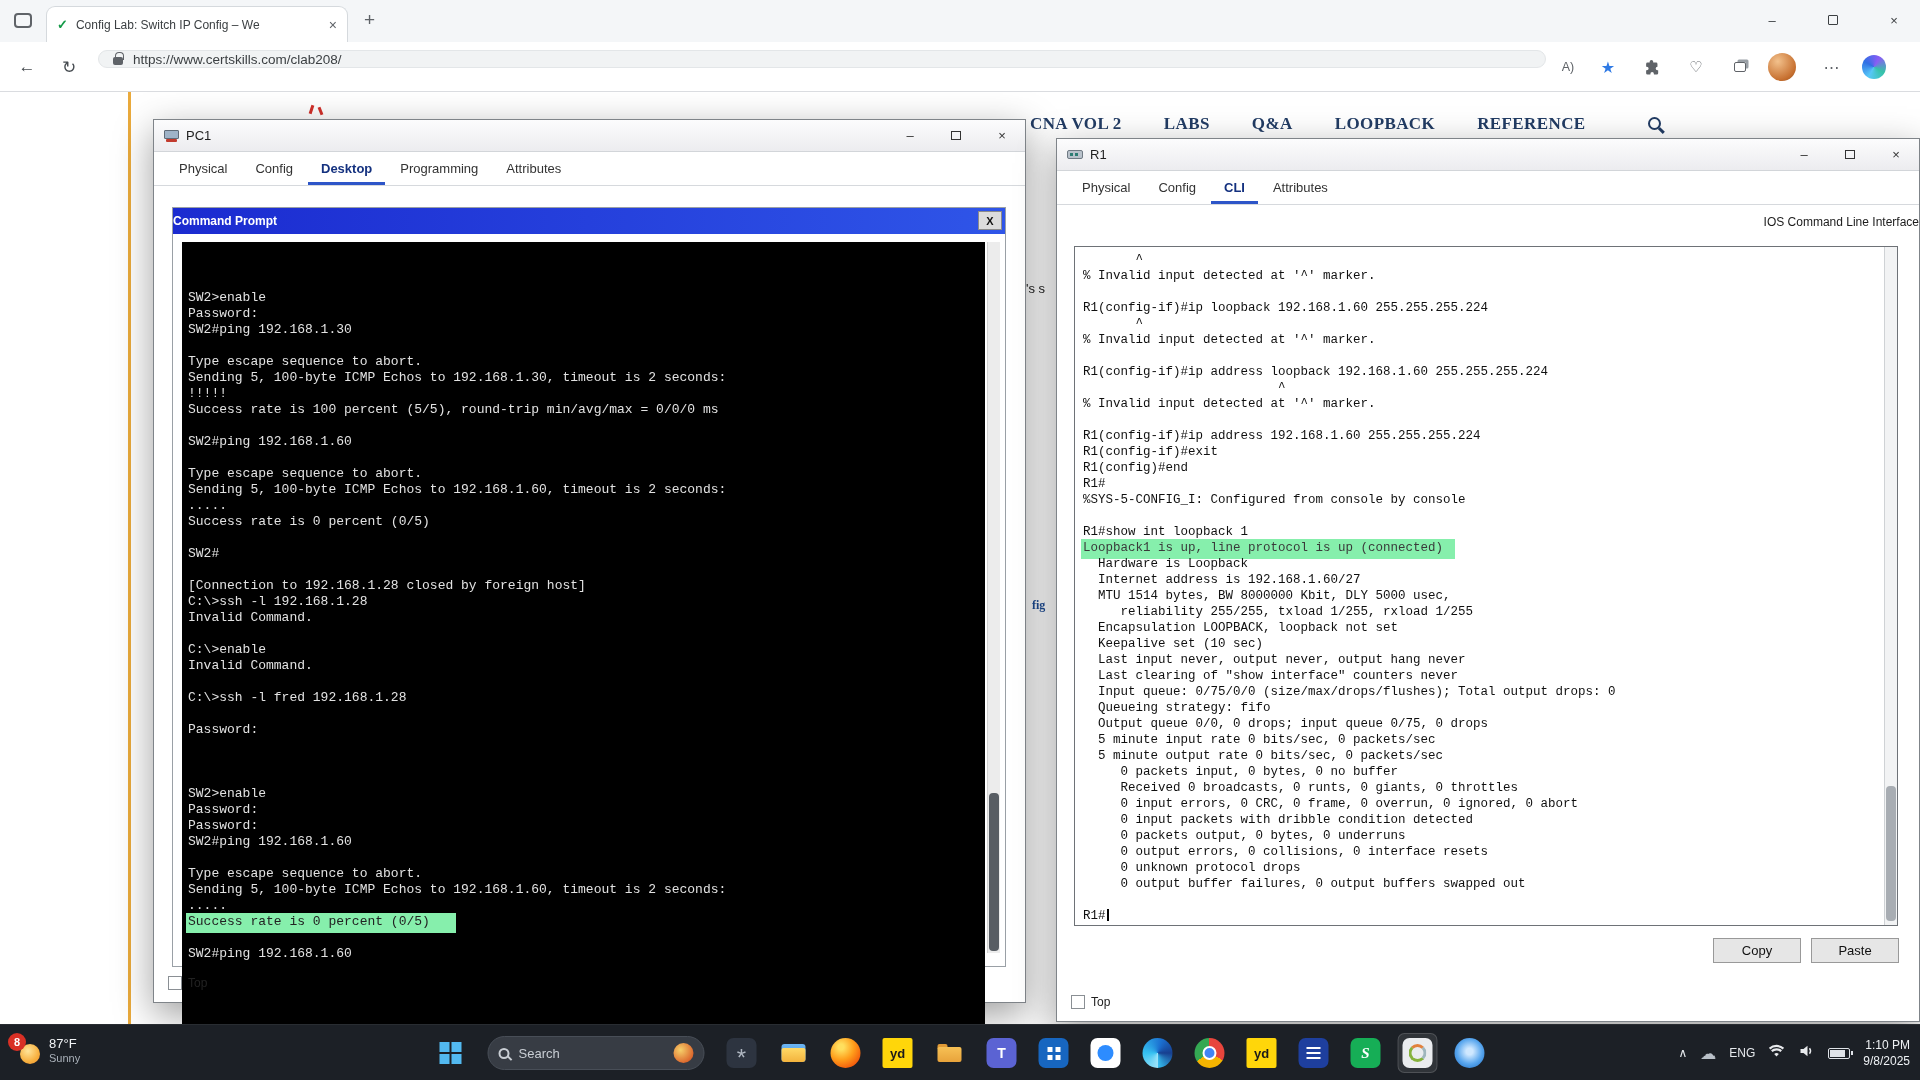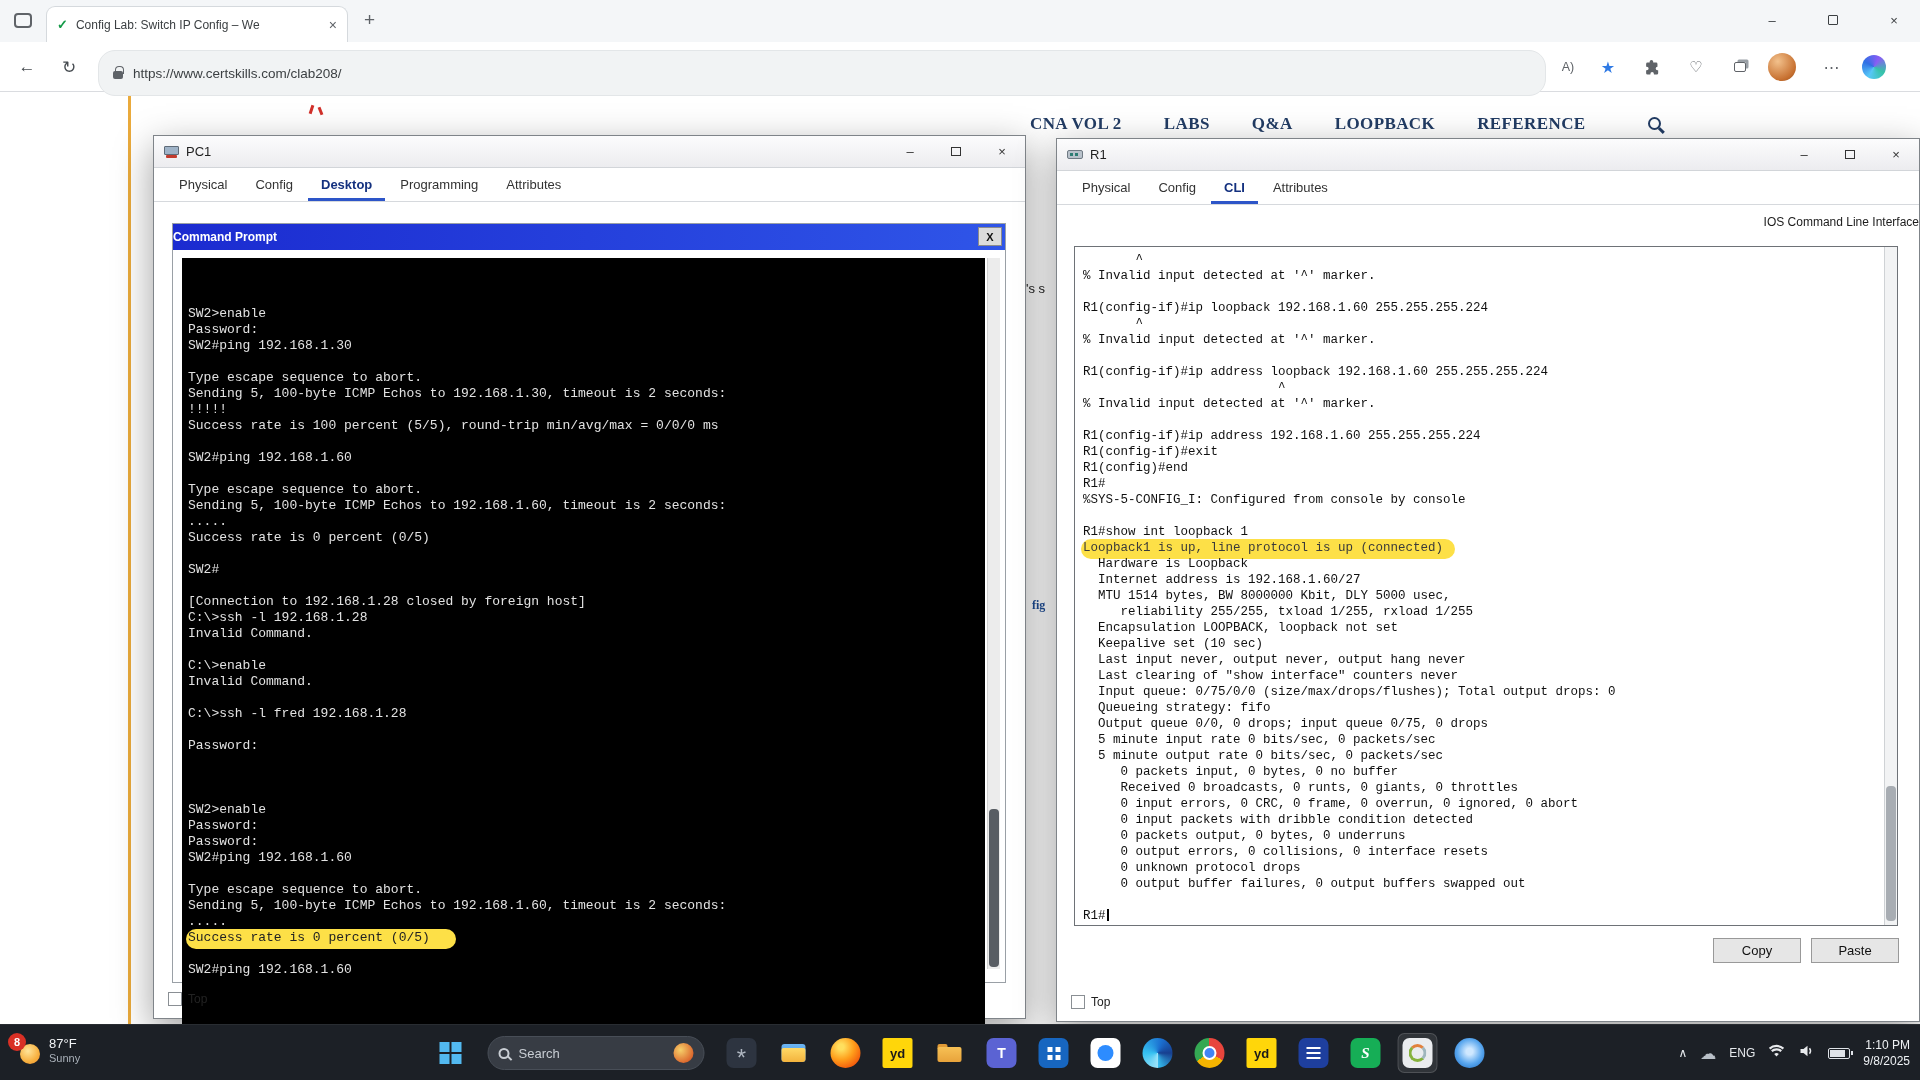--- a/index.html
+++ b/index.html
@@ -14,21 +14,21 @@
 #tab-favicon{color:#149a48;font-size:13px;font-weight:bold}
 #tab-title{flex:1;font-size:12px;color:#3c4043;white-space:nowrap;overflow:hidden;text-overflow:ellipsis}
 #tab-close{color:#5f6368;font-size:14px}
 #newtab{position:absolute;left:364px;top:9px;font-size:19px;color:#5f6368}
 .wc{position:absolute;top:0;width:46px;height:40px;display:flex;align-items:center;justify-content:center;color:#3c4043;font-size:13px}
 #bw-min{left:1749px}#bw-max{left:1810px}#bw-close{left:1871px}
 #bw-max i{width:10px;height:10px;border:1.4px solid #3c4043;border-radius:1px;display:block}
 #toolbar{position:absolute;left:0;top:42px;width:1920px;height:50px;background:#fff;border-bottom:1px solid #dadce0;z-index:10}
 #nav-back,#nav-refresh{position:absolute;top:8px;width:34px;height:34px;display:flex;align-items:center;justify-content:center;font-size:17px;color:#474c51}
 #nav-back{left:10px}#nav-refresh{left:52px}
-#addressbar{position:absolute;left:98px;top:8px;width:1448px;height:46px;background:#f1f3f4;border:1px solid #e3e6e8;border-radius:17px;display:flex;align-items:center;padding:0 14px;gap:10px}
+#addressbar{position:absolute;left:98px;top:8px;width:1448px;height:18px;background:#f1f3f4;border:1px solid #e3e6e8;border-radius:17px;display:flex;align-items:center;padding:0 14px;gap:10px}
 .lock{width:10px;height:8px;background:#5f6368;border-radius:2px;position:relative;margin-top:4px;flex-shrink:0}
 .lock::before{content:'';position:absolute;top:-5px;left:1.5px;width:7px;height:7px;border:1.6px solid #5f6368;border-bottom:none;border-radius:4px 4px 0 0}
 #url{font-size:13.5px;color:#3c4043;white-space:nowrap}
 .tbi{position:absolute;top:8px;width:36px;height:34px;display:flex;align-items:center;justify-content:center;color:#5f6368}
 #read-aloud{left:1550px;font-size:12.5px}
 #fav-star{left:1590px;font-size:16px;color:#2f7ae5}
 #ext-puzzle{left:1634px}
 #essentials{left:1678px;font-size:15px}
 #collections{left:1722px}
 #collections i{width:12px;height:10px;border:1.6px solid #5f6368;border-radius:2px;box-shadow:3px -3px 0 -0.5px #9aa0a6;display:block}
@@ -45,21 +45,21 @@
 #site-nav{position:absolute;left:1030px;top:22px;display:flex;align-items:center;gap:42px;font-family:"Liberation Serif",serif;font-size:17px;font-weight:bold;color:#223c64;letter-spacing:.4px;white-space:nowrap}
 #site-search{position:absolute;left:1648px;top:25px;width:13px;height:13px;border:2.5px solid #223c64;border-radius:50%}
 #site-search::after{content:'';position:absolute;width:7px;height:2.5px;background:#223c64;transform:rotate(45deg);right:-6px;bottom:-3px}
 #frag-top{position:absolute;left:1026px;top:189px;font-size:13px;color:#1a1a1a}
 #frag-mid{position:absolute;left:1032px;top:506px;font-family:"Liberation Serif",serif;font-weight:bold;font-size:12px;color:#1f4e96}
 #page-sliver{position:absolute;left:388px;top:920px;width:470px;height:12px;overflow:hidden;display:flex;gap:17px}
 .sliver-box{width:15px;height:17px;background:#eceef0;border:1px solid #ccd0d4;border-radius:2px;flex-shrink:0}
 
 
 .pt-win{position:absolute;background:#fff;border:1px solid #7f8489;box-shadow:0 12px 36px rgba(0,0,0,.38);z-index:5}
-#win-pc1{left:153px;top:135px;width:873px;height:884px}
+#win-pc1{left:153px;top:119px;width:873px;height:884px}
 #win-r1{left:1056px;top:138px;width:864px;height:884px}
 .pt-titlebar{height:32px;background:linear-gradient(#fcfcfd,#ececef);border-bottom:1px solid #d2d5d9;display:flex;align-items:center;padding-left:10px;gap:7px;position:relative}
 .pt-title{font-size:13px;color:#1f1f1f}
 .pt-controls{position:absolute;right:0;top:0;height:100%;display:flex}
 .pt-ctl{width:46px;height:100%;display:flex;align-items:center;justify-content:center;color:#333;font-size:13px}
 .pt-ctl i{width:10px;height:9px;border:1.4px solid #333;display:block}
 .pt-tabs{display:flex;align-items:stretch;padding-left:12px;gap:2px;height:34px;border-bottom:1px solid #d6d9dd;background:#fff}
 .pt-tab{padding:9px 13px 0;font-size:13px;color:#333}
 .pt-tab.active{color:#14317f;font-weight:bold;box-shadow:inset 0 -3px 0 #2d55c8}
 .pc-ico{width:15px;height:12px;position:relative;flex-shrink:0}
@@ -83,21 +83,21 @@
 #r1-cli-header{position:absolute;left:0;top:76px;width:100%;text-align:right;font-size:12px;color:#1c1c1c}
 #r1-terminal{position:absolute;left:17px;top:107px;width:824px;height:680px;border:1px solid #6e7277;background:#fff;overflow:hidden}
 #r1-terminal-text{padding:5px 0 0 8px;font-family:"Liberation Mono",monospace;font-size:12.5px;line-height:16px;color:#101010;white-space:pre}
 #r1-scrollbar{position:absolute;right:0;top:0;width:13px;height:678px;background:#f2f3f4;border-left:1px solid #cfd2d5}
 #r1-thumb{position:absolute;left:1px;top:539px;width:10px;height:135px;background:#a8adb3;border-radius:4px}
 .r1-btn{position:absolute;top:799px;width:88px;height:25px;background:#e6e6e6;border:1px solid #999;font-size:13px;display:flex;align-items:center;justify-content:center;color:#111}
 #r1-copy{left:656px}#r1-paste{left:754px}
 
 
 .term-line{height:16px;white-space:pre}
-.hl{display:inline-block;background:#fde047;color:#222;padding:1px 26px 3px 2px;margin:-1px 0 0 -2px;border-radius:10px}
+.hl{display:inline-block;background:#86efac;color:#222;padding:1px 26px 3px 2px;margin:-1px 0 0 -2px;border-radius:0}
 #r1-terminal-text .hl{padding:1px 12px 3px 2px;color:#3a3a3a}
 .cursor-line::after{content:'';display:inline-block;width:2px;height:12px;background:#000;margin-left:1px;vertical-align:-2px}
 
 
 #taskbar{position:absolute;left:0;top:1024px;width:1920px;height:56px;background:#1c2026;border-top:1px solid rgba(255,255,255,.06);z-index:50}
 #weather{position:absolute;left:10px;top:8px;display:flex;align-items:center;gap:9px}
 #weather-icon{position:relative;width:30px;height:34px}
 .sun{position:absolute;right:0;bottom:3px;width:20px;height:20px;border-radius:50%;background:radial-gradient(circle at 40% 35%,#ffe59a,#f7b03f 60%,#ef8f2e)}
 .badge{position:absolute;left:-2px;top:0;width:18px;height:18px;border-radius:50%;background:#d93025;color:#fff;font-size:11px;font-weight:bold;display:flex;align-items:center;justify-content:center;z-index:2}
 #weather-temp{font-size:13px;color:#f1f3f6;line-height:16px}

